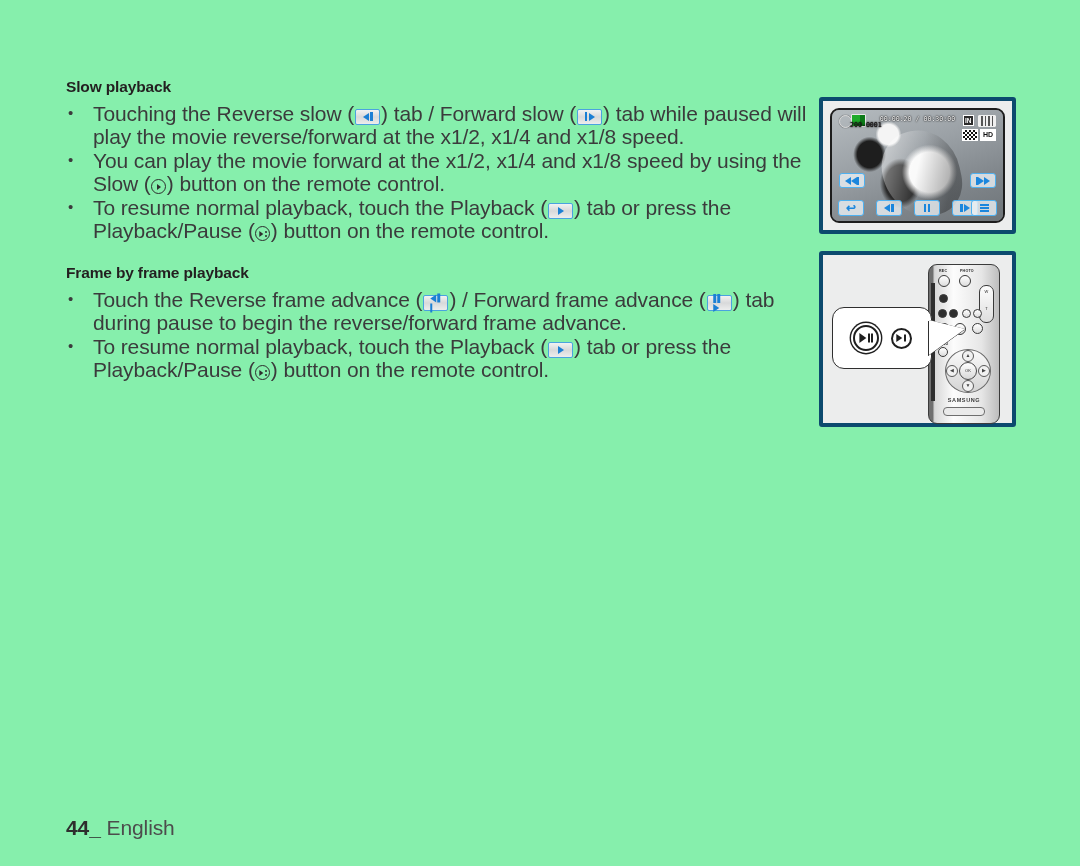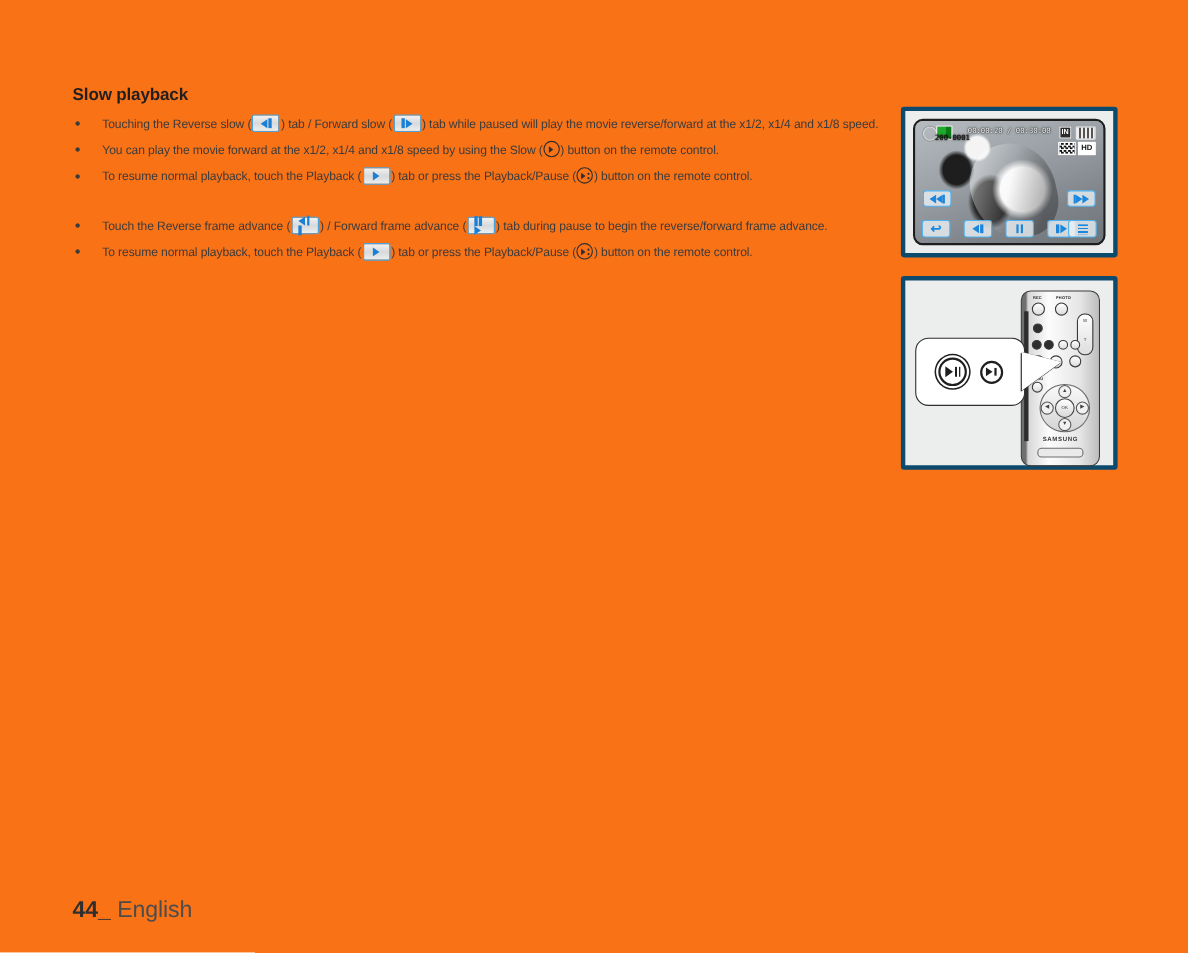--- a/index.html
+++ b/index.html
@@ -13,21 +13,21 @@
     height: 866px;
     position: relative;
     font-family: "Liberation Sans", sans-serif;
     color: #231f20;
     overflow: hidden;
   }
 
   .page {
     position: absolute;
     inset: 0;
-    background: #f97316;
+    background: #86efac;
   }
 
   
   .content {
     position: absolute;
     left: 66px;
     top: 78px;
     width: 742px;
   }
 
@@ -41,21 +41,21 @@
   .section + .section { margin-top: 22px; }
 
   ul.bullets {
     list-style: none;
     margin: 0;
     padding: 0;
   }
   ul.bullets > li {
     position: relative;
     padding-left: 27px;
-    font-size: 11px;
+    font-size: 21px;
     line-height: 23px;
     color: #3b3b3c;
     margin-bottom: 1px;
     letter-spacing: -0.1px;
   }
   ul.bullets > li::before {
     content: "\2022";
     position: absolute;
     left: 2px;
     top: -1px;
@@ -466,20 +466,21 @@
         </li>
 
         <li>
           <span>To resume normal playback, touch the Playback (</span><span class="tabicon"><i><span class="tri tri-r"></span></i></span><span>) tab or press the Playback/Pause (</span><span class="btnglyph pp"><span class="g-tri"></span><span class="g-dots"></span></span><span>) button on the remote control.</span>
         </li>
 
       </ul>
     </div>
 
     <div class="section">
+      <h2 class="section-head">Frame by frame playback</h2>
       <ul class="bullets">
 
         <li>
           <span>Touch the Reverse frame advance (</span><span class="tabicon"><i><span class="tri tri-l"></span><span class="gap"></span><span class="bar"></span><span class="gap"></span><span class="bar"></span></i></span><span>) / Forward frame advance (</span><span class="tabicon"><i><span class="bar"></span><span class="gap"></span><span class="bar"></span><span class="gap"></span><span class="tri tri-r"></span></i></span><span>) tab during pause to begin the reverse/forward frame advance.</span>
         </li>
 
         <li>
           <span>To resume normal playback, touch the Playback (</span><span class="tabicon"><i><span class="tri tri-r"></span></i></span><span>) tab or press the Playback/Pause (</span><span class="btnglyph pp"><span class="g-tri"></span><span class="g-dots"></span></span><span>) button on the remote control.</span>
         </li>
 

